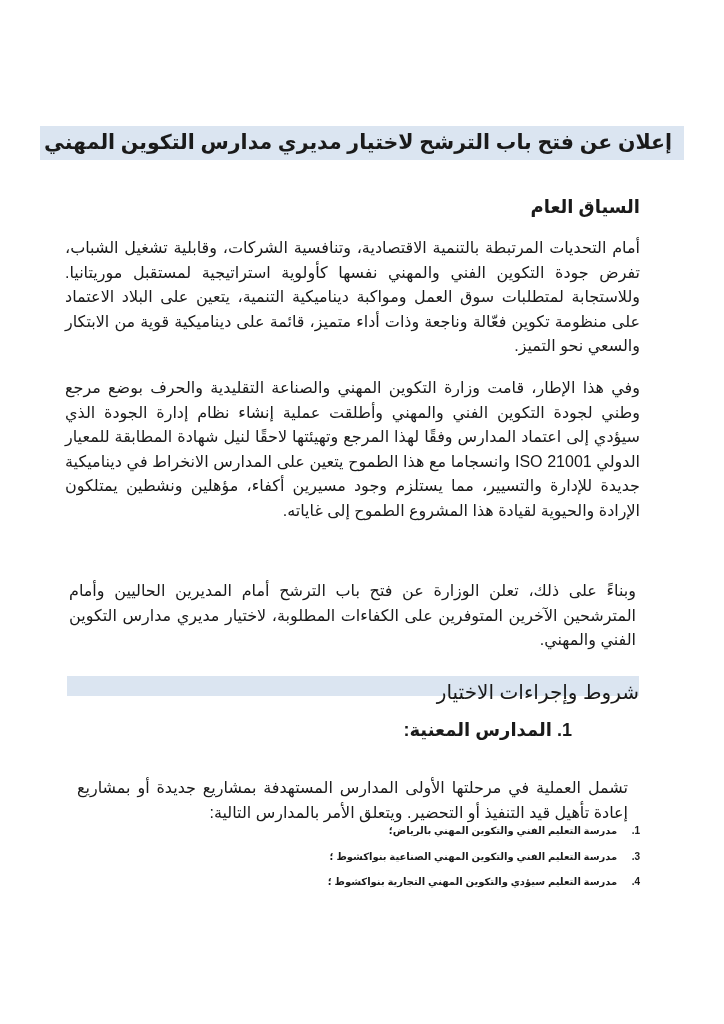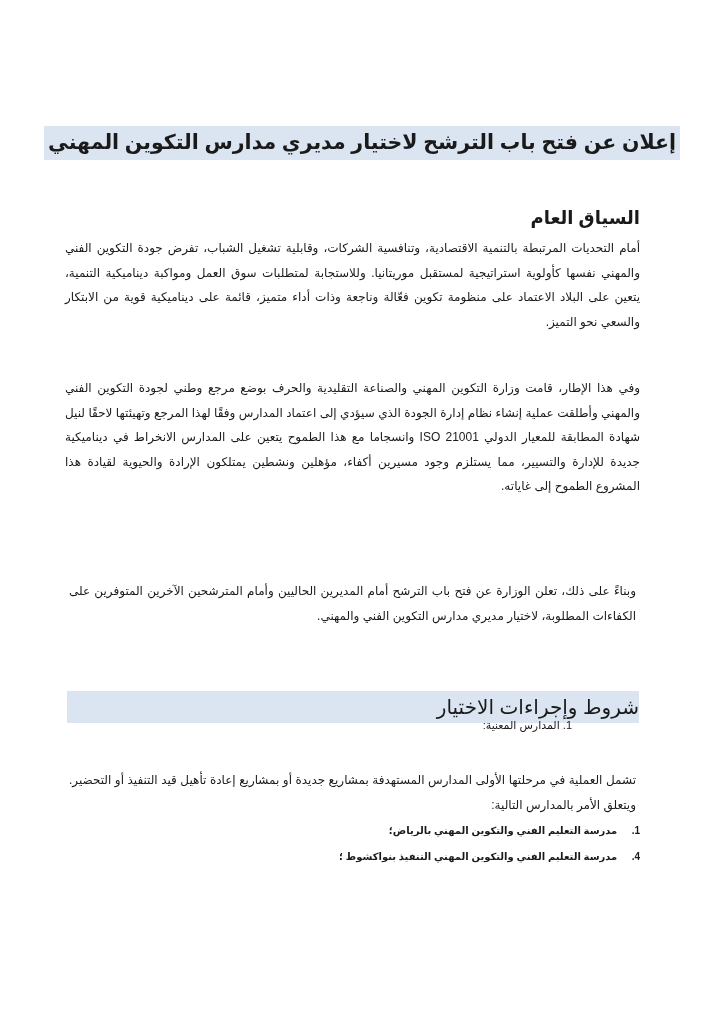--- a/index.html
+++ b/index.html
@@ -7,40 +7,40 @@
       width: 724px; height: 1024px; overflow: hidden; position: relative;
       font-family: "Liberation Sans", "DejaVu Sans", sans-serif;
       color: #1a1a1a;
     }
     .page { position: absolute; left: 0; top: 0; width: 724px; height: 1024px; }
     .rtl { direction: rtl; unicode-bidi: embed; text-align: right; }
 
     .title-wrap { position: absolute; top: 126px; left: 0; right: 0; text-align: center; }
     .title {
       display: inline-block; background: #dbe5f1; font-weight: bold; font-size: 20.5px;
-      padding: 2px 4px 4px 4px; line-height: 28px; direction: rtl;
+      padding: 2px 12px 4px 4px; line-height: 28px; direction: rtl;
     }
 
-    .h-context { position: absolute; top: 207px; right: 84px; font-weight: bold; font-size: 18px; }
+    .h-context { position: absolute; top: 196px; right: 84px; font-weight: bold; font-size: 18px; }
 
     .para {
-      position: absolute; left: 65px; right: 84px; font-size: 12px; line-height: 24.5px;
+      position: absolute; left: 65px; right: 84px; font-size: 16px; line-height: 24.5px;
       text-align: justify; text-align-last: right; direction: rtl;
     }
     .p1 { top: 236px; }
     .p2 { top: 376px; }
     .p3 { top: 575px; }
 
     .section-bar {
-      position: absolute; top: 676px; left: 67px; width: 572px; height: 32px;
-      background: #dbe5f1; direction: rtl; margin-top: 15px;
+      position: absolute; top: 676px; left: 67px; width: 572px; height: 20px;
+      background: #dbe5f1; direction: rtl;
     }
     .section-bar span { position: absolute; right: 0; top: 2px; font-size: 20px; line-height: 28px; }
 
-    .h-sub { position: absolute; top: 719px; right: 152px; font-weight: normal; font-size: 11px; direction: rtl; }
+    .h-sub { position: absolute; top: 719px; right: 152px; font-weight: bold; font-size: 18px; direction: rtl; }
 
     .p4 { top: 764px; }
 
     .school-list { position: absolute; top: 818px; right: 84px; margin: 0; padding: 0; list-style: none; direction: rtl; }
     .school-list li { font-weight: bold; font-size: 10px; line-height: 25.5px; text-align: right; white-space: nowrap; }
     .school-list .num { display: inline-block; min-width: 20px; }
   </style>
 </head>
 <body>
 
@@ -55,20 +55,21 @@
   <p class="para p1" style="margin:0">أمام التحديات المرتبطة بالتنمية الاقتصادية، وتنافسية الشركات، وقابلية تشغيل الشباب، تفرض جودة التكوين الفني والمهني نفسها كأولوية استراتيجية لمستقبل موريتانيا. وللاستجابة لمتطلبات سوق العمل ومواكبة ديناميكية التنمية، يتعين على البلاد الاعتماد على منظومة تكوين فعّالة وناجعة وذات أداء متميز، قائمة على ديناميكية قوية من الابتكار والسعي نحو التميز.</p>
   <p class="para p2" style="margin:0">وفي هذا الإطار، قامت وزارة التكوين المهني والصناعة التقليدية والحرف بوضع مرجع وطني لجودة التكوين الفني والمهني وأطلقت عملية إنشاء نظام إدارة الجودة الذي سيؤدي إلى اعتماد المدارس وفقًا لهذا المرجع وتهيئتها لاحقًا لنيل شهادة المطابقة للمعيار الدولي ISO 21001 وانسجاما مع هذا الطموح يتعين على المدارس الانخراط في ديناميكية جديدة للإدارة والتسيير، مما يستلزم وجود مسيرين أكفاء، مؤهلين ونشطين يمتلكون الإرادة والحيوية لقيادة هذا المشروع الطموح إلى غاياته.</p>
   <p class="para p3" style="margin:4px">وبناءً على ذلك، تعلن الوزارة عن فتح باب الترشح أمام المديرين الحاليين وأمام المترشحين الآخرين المتوفرين على الكفاءات المطلوبة، لاختيار مديري مدارس التكوين الفني والمهني.</p>
 
   <div class="section-bar">
     <span>شروط وإجراءات الاختيار</span>
   </div>
 
   <div class="h-sub">1. المدارس المعنية:</div>
 
-  <p class="para p4" style="margin:4px">تشمل العملية في مرحلتها الأولى المدارس المستهدفة بمشاريع جديدة أو بمشاريع إعادة تأهيل قيد التنفيذ أو التحضير. ويتعلق الأمر بالمدارس التالية:</p>
+  <p class="para p4" style="margin:12px">تشمل العملية في مرحلتها الأولى المدارس المستهدفة بمشاريع جديدة أو بمشاريع إعادة تأهيل قيد التنفيذ أو التحضير. ويتعلق الأمر بالمدارس التالية:</p>
 
   <ul class="school-list">
     <li><span class="num">1.</span> <span>مدرسة التعليم الفني والتكوين المهني بالرياض؛</span></li>
-    <li><span class="num">4.</span> <span>مدرسة التعليم الفني والتكوين المهني التنفيذ بنواكشوط ؛</span></li>
+    <li><span class="num">3.</span> <span>مدرسة التعليم الفني والتكوين المهني الصناعية بنواكشوط ؛</span></li>
+    <li><span class="num">4.</span> <span>مدرسة التعليم سيؤدي والتكوين المهني التجارية بنواكشوط ؛</span></li>
   </ul>
 
 </div>
 
 </body></html>

